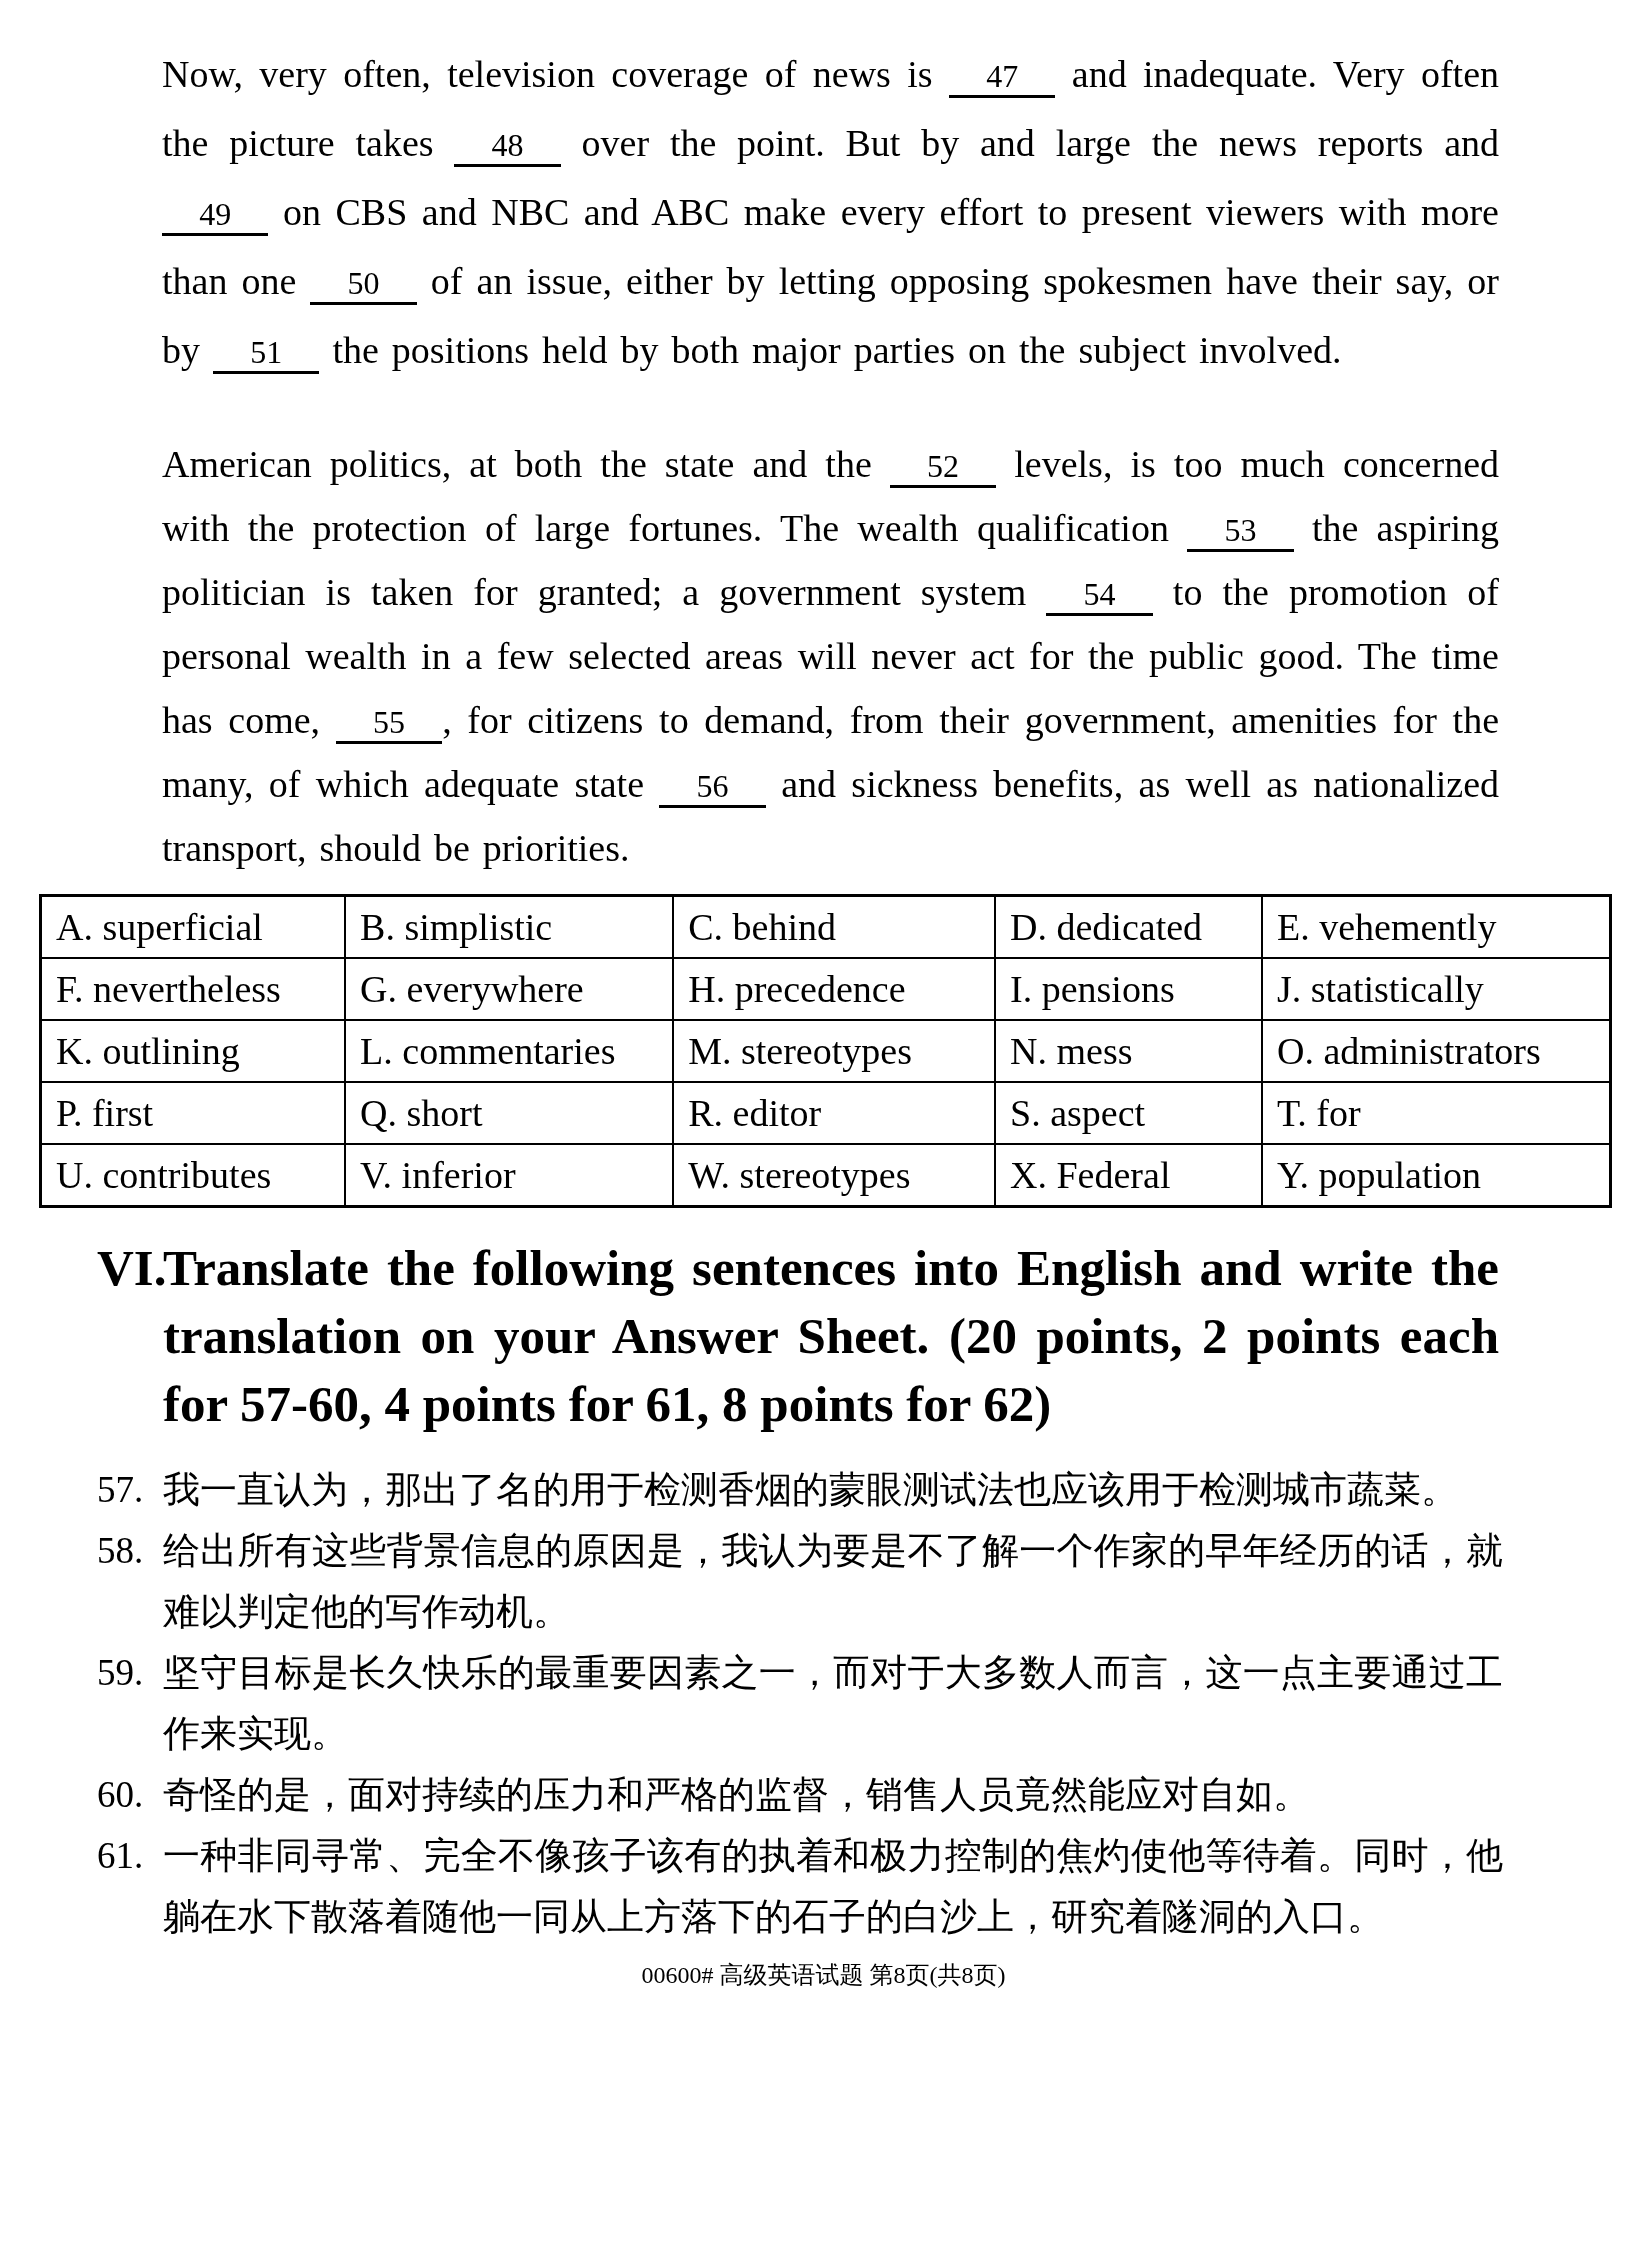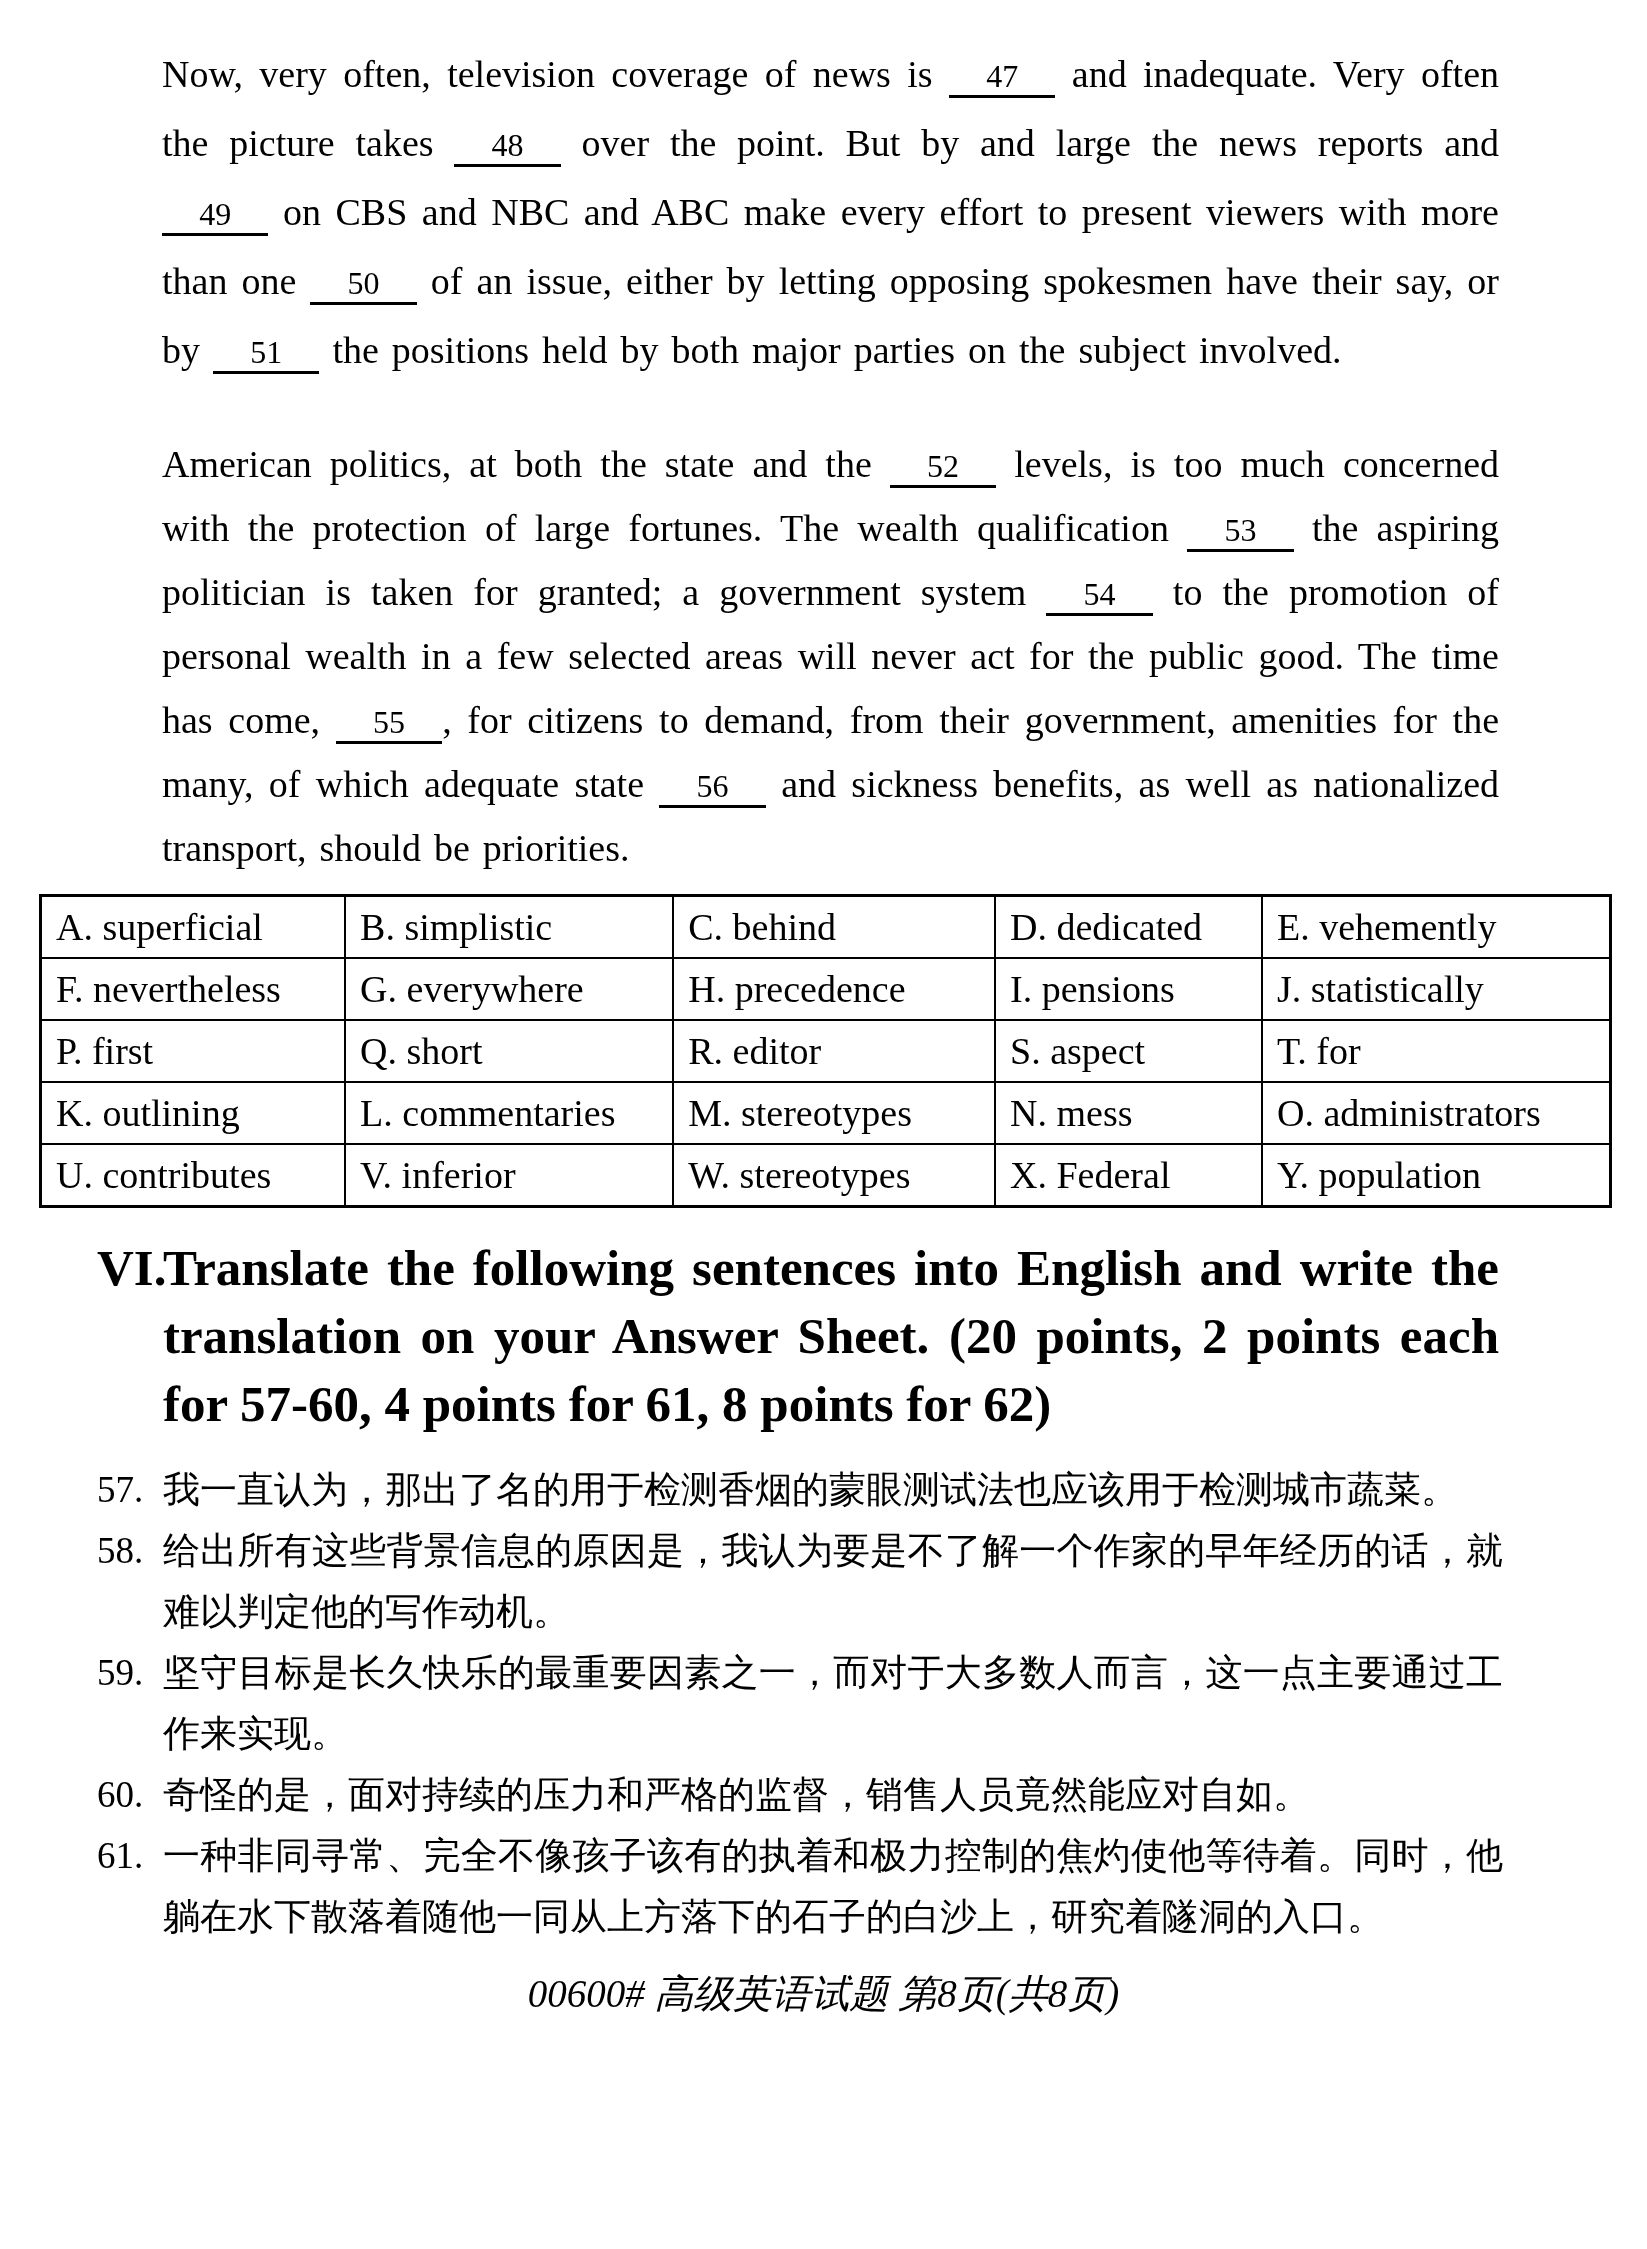--- a/index.html
+++ b/index.html
@@ -65,25 +65,24 @@
   .section-title  { text-align: justify; }
 
   
   .translation-list { margin: 21px 144px 0 97px; }
   .translation-item { display: flex; font-size: 37px; line-height: 61px; }
   .item-number { flex: none; width: 66px; }
   .item-text   { text-align: justify; }
 
   
   .footer {
-    margin-top: 24px;
+    margin-top: 6px;
     text-align: center;
-    font-size: 39px;
+    font-size: 24px;
     line-height: 45px;
-    font-style: italic;
   }
 </style>
 </head>
 <body>
 
 <div class="page">
 
   <div id="cloze">
       <p class="cloze-para p1"><span>Now, very often, television coverage of news is</span> <span class="blank">47</span> <span>and inadequate. Very often the picture takes</span> <span class="blank">48</span> <span>over the point. But by and large the news reports and</span> <span class="blank">49</span> <span>on CBS and NBC and ABC make every effort to present viewers with more than one</span> <span class="blank">50</span> <span>of an issue, either by letting opposing spokesmen have their say, or by</span> <span class="blank">51</span> <span>the positions held by both major parties on the subject involved.</span></p>
       <p class="cloze-para p2"><span>American politics, at both the state and the</span> <span class="blank">52</span> <span>levels, is too much concerned with the protection of large fortunes. The wealth qualification</span> <span class="blank">53</span> <span>the aspiring politician is taken for granted; a government system</span> <span class="blank">54</span> <span>to the promotion of personal wealth in a few selected areas will never act for the public good. The time has come,</span> <span class="blank">55</span><span>, for citizens to demand, from their government, amenities for the many, of which adequate state</span> <span class="blank">56</span> <span>and sickness benefits, as well as nationalized transport, should be priorities.</span></p>
@@ -106,32 +105,32 @@
           <td>E. vehemently</td>
         </tr>
         <tr>
           <td>F. nevertheless</td>
           <td>G. everywhere</td>
           <td>H. precedence</td>
           <td>I. pensions</td>
           <td>J. statistically</td>
         </tr>
         <tr>
+          <td>K. outlining</td>
+          <td>L. commentaries</td>
+          <td>M. stereotypes</td>
+          <td>N. mess</td>
+          <td>O. administrators</td>
+        </tr>
+        <tr>
           <td>P. first</td>
           <td>Q. short</td>
           <td>R. editor</td>
           <td>S. aspect</td>
           <td>T. for</td>
-        </tr>
-        <tr>
-          <td>K. outlining</td>
-          <td>L. commentaries</td>
-          <td>M. stereotypes</td>
-          <td>N. mess</td>
-          <td>O. administrators</td>
         </tr>
         <tr>
           <td>U. contributes</td>
           <td>V. inferior</td>
           <td>W. stereotypes</td>
           <td>X. Federal</td>
           <td>Y. population</td>
         </tr>
       </tbody>
   </table>

